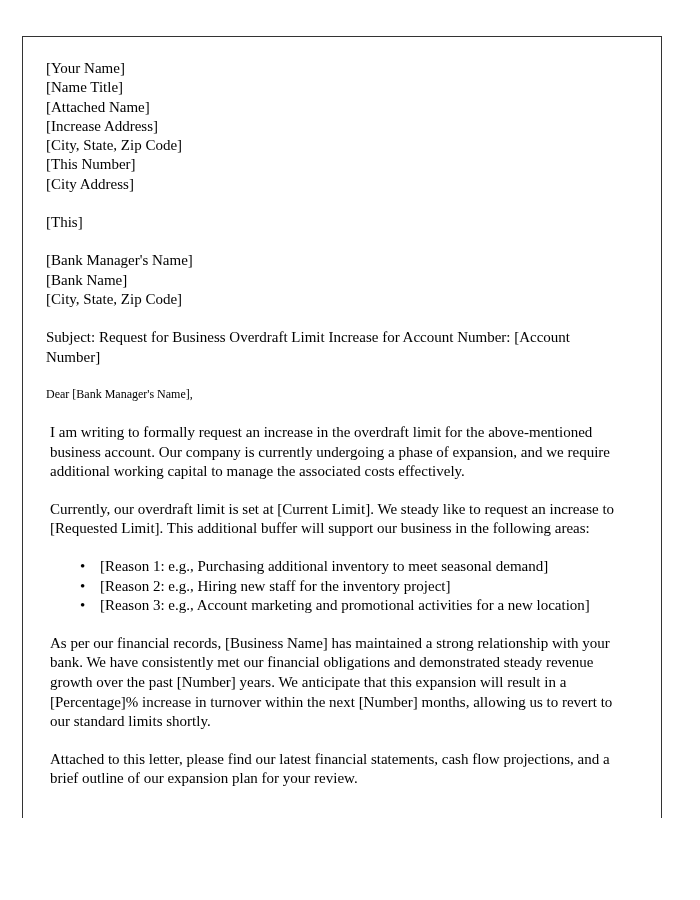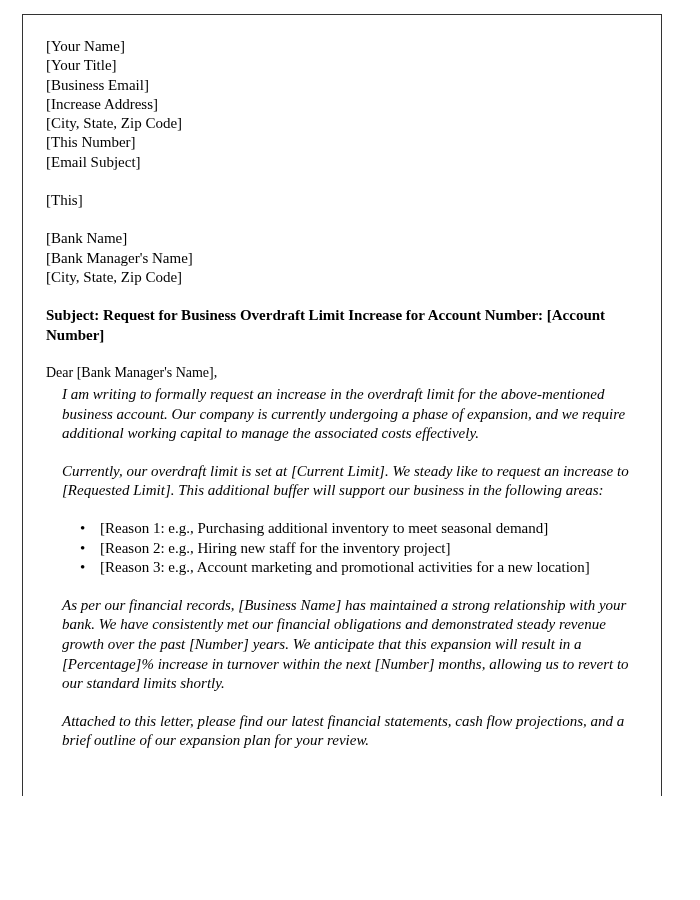--- a/index.html
+++ b/index.html
@@ -11,21 +11,21 @@
     width: 700px;
     height: 900px;
     overflow: hidden;
     font-family: "Liberation Serif", "DejaVu Serif", serif;
     color: #000000;
   }
 
   .page-sheet {
     position: absolute;
     left: 22px;
-    top: 14px;
+    top: 36px;
     width: 640px;
     height: 782px;
     border: 1px solid #333333;
     border-bottom: none;
     box-sizing: border-box;
     background: #ffffff;
     overflow: hidden;
   }
 
   .letter-body {
@@ -38,38 +38,37 @@
   }
   .addr-line {
     font-size: 15px;
     line-height: 19.3px;
     white-space: pre;
   }
 
   .subject-line {
     font-size: 15px;
     line-height: 19.6px;
-    font-weight: bold;
+    font-weight: normal;
     margin: 0 0 18px 0;
     max-width: 560px;
   }
 
   .salutation {
-    font-size: 14px;
+    font-size: 12px;
     line-height: 19.6px;
-    margin: 0 0 2px 0;
+    margin: 0 0 18px 0;
   }
 
   .para {
     font-size: 15px;
     line-height: 19.6px;
-    margin: 0 0 18px 16px;
+    margin: 0 0 18px 4px;
     max-width: 584px;
     text-align: left;
-    font-style: italic;
   }
 
   .reasons-list {
     margin: 0 0 18px 0;
     padding: 0 0 0 42px;
     list-style: none;
     max-width: 584px;
   }
   .reason-item {
     font-size: 15px;
@@ -87,35 +86,35 @@
   }
 </style>
 </head>
 <body>
 
 <div class="page-sheet">
   <div class="letter-body">
 
     <div class="addr-block">
       <div class="addr-line">[Your Name]</div>
-      <div class="addr-line">[Your Title]</div>
-      <div class="addr-line">[Business Email]</div>
+      <div class="addr-line">[Name Title]</div>
+      <div class="addr-line">[Attached Name]</div>
       <div class="addr-line">[Increase Address]</div>
       <div class="addr-line">[City, State, Zip Code]</div>
       <div class="addr-line">[This Number]</div>
-      <div class="addr-line">[Email Subject]</div>
+      <div class="addr-line">[City Address]</div>
     </div>
 
     <div class="addr-block">
       <div class="addr-line">[This]</div>
     </div>
 
     <div class="addr-block">
+      <div class="addr-line">[Bank Manager's Name]</div>
       <div class="addr-line">[Bank Name]</div>
-      <div class="addr-line">[Bank Manager's Name]</div>
       <div class="addr-line">[City, State, Zip Code]</div>
     </div>
 
     <div class="subject-line">Subject: Request for Business Overdraft Limit Increase for Account Number: [Account Number]</div>
 
     <div class="salutation">Dear [Bank Manager's Name],</div>
 
     <p class="para">I am writing to formally request an increase in the overdraft limit for the above-mentioned business account. Our company is currently undergoing a phase of expansion, and we require additional working capital to manage the associated costs effectively.</p>
 
     <p class="para">Currently, our overdraft limit is set at [Current Limit]. We steady like to request an increase to [Requested Limit]. This additional buffer will support our business in the following areas:</p>

